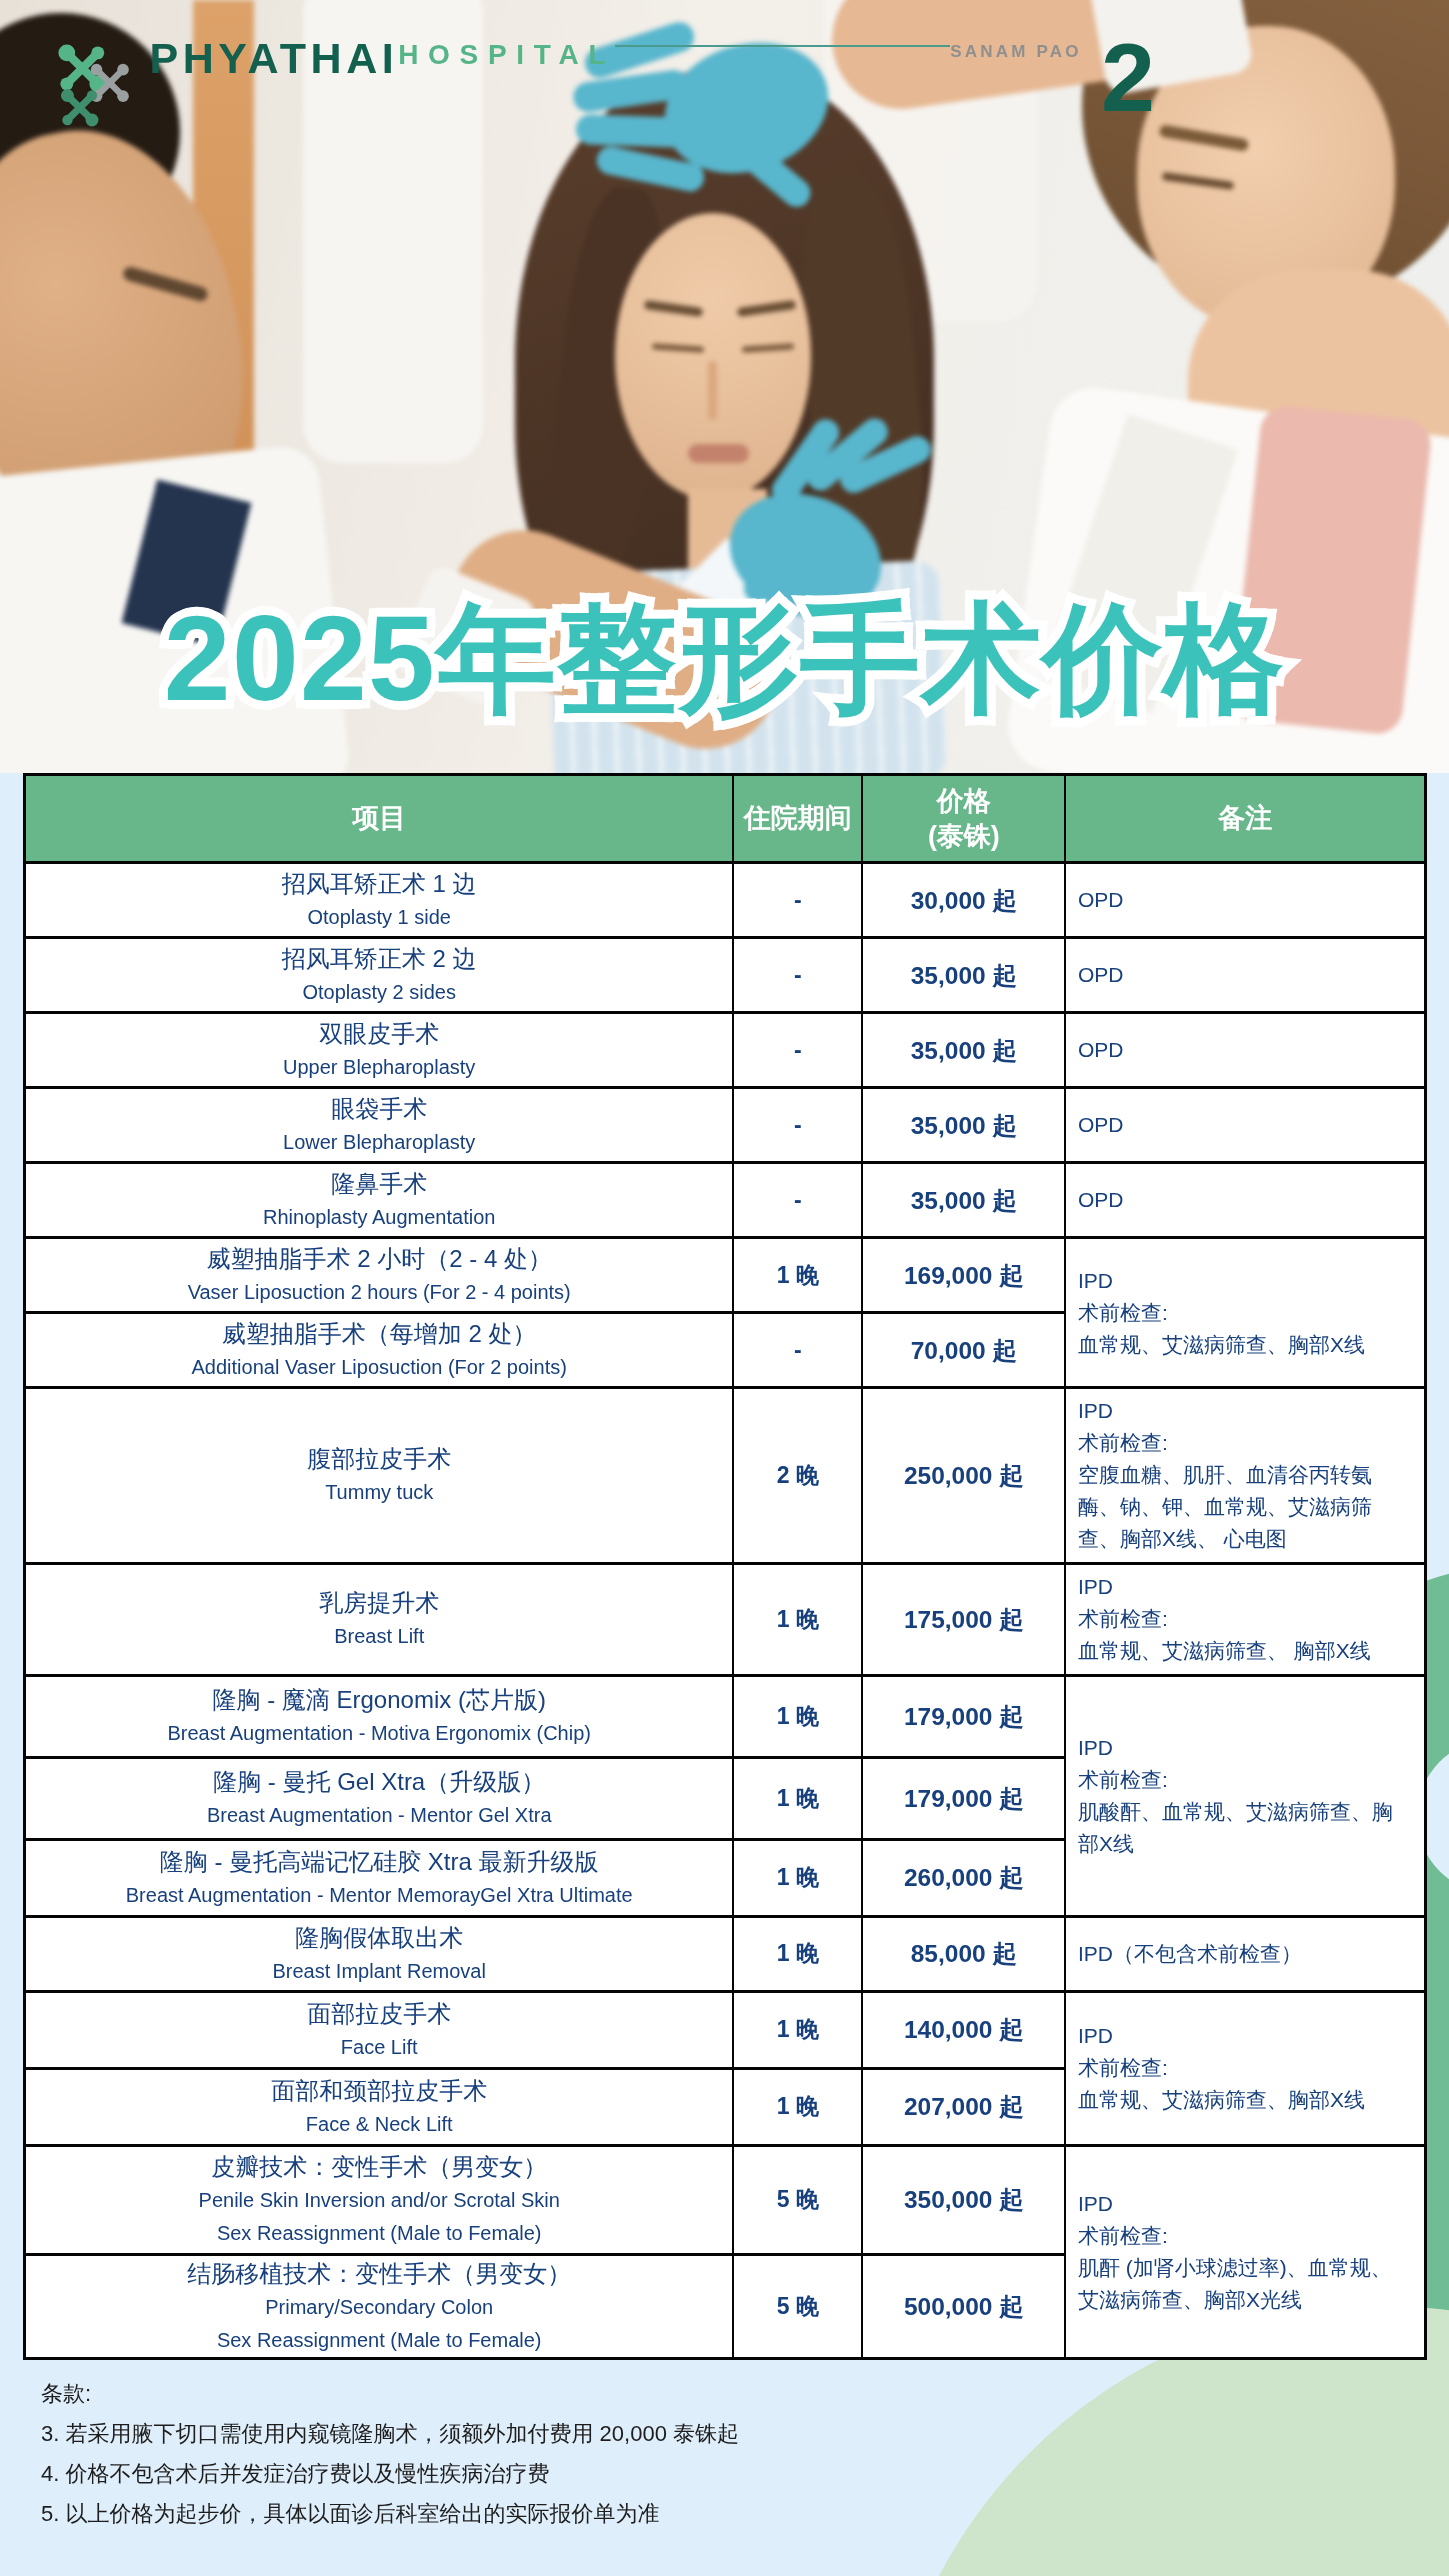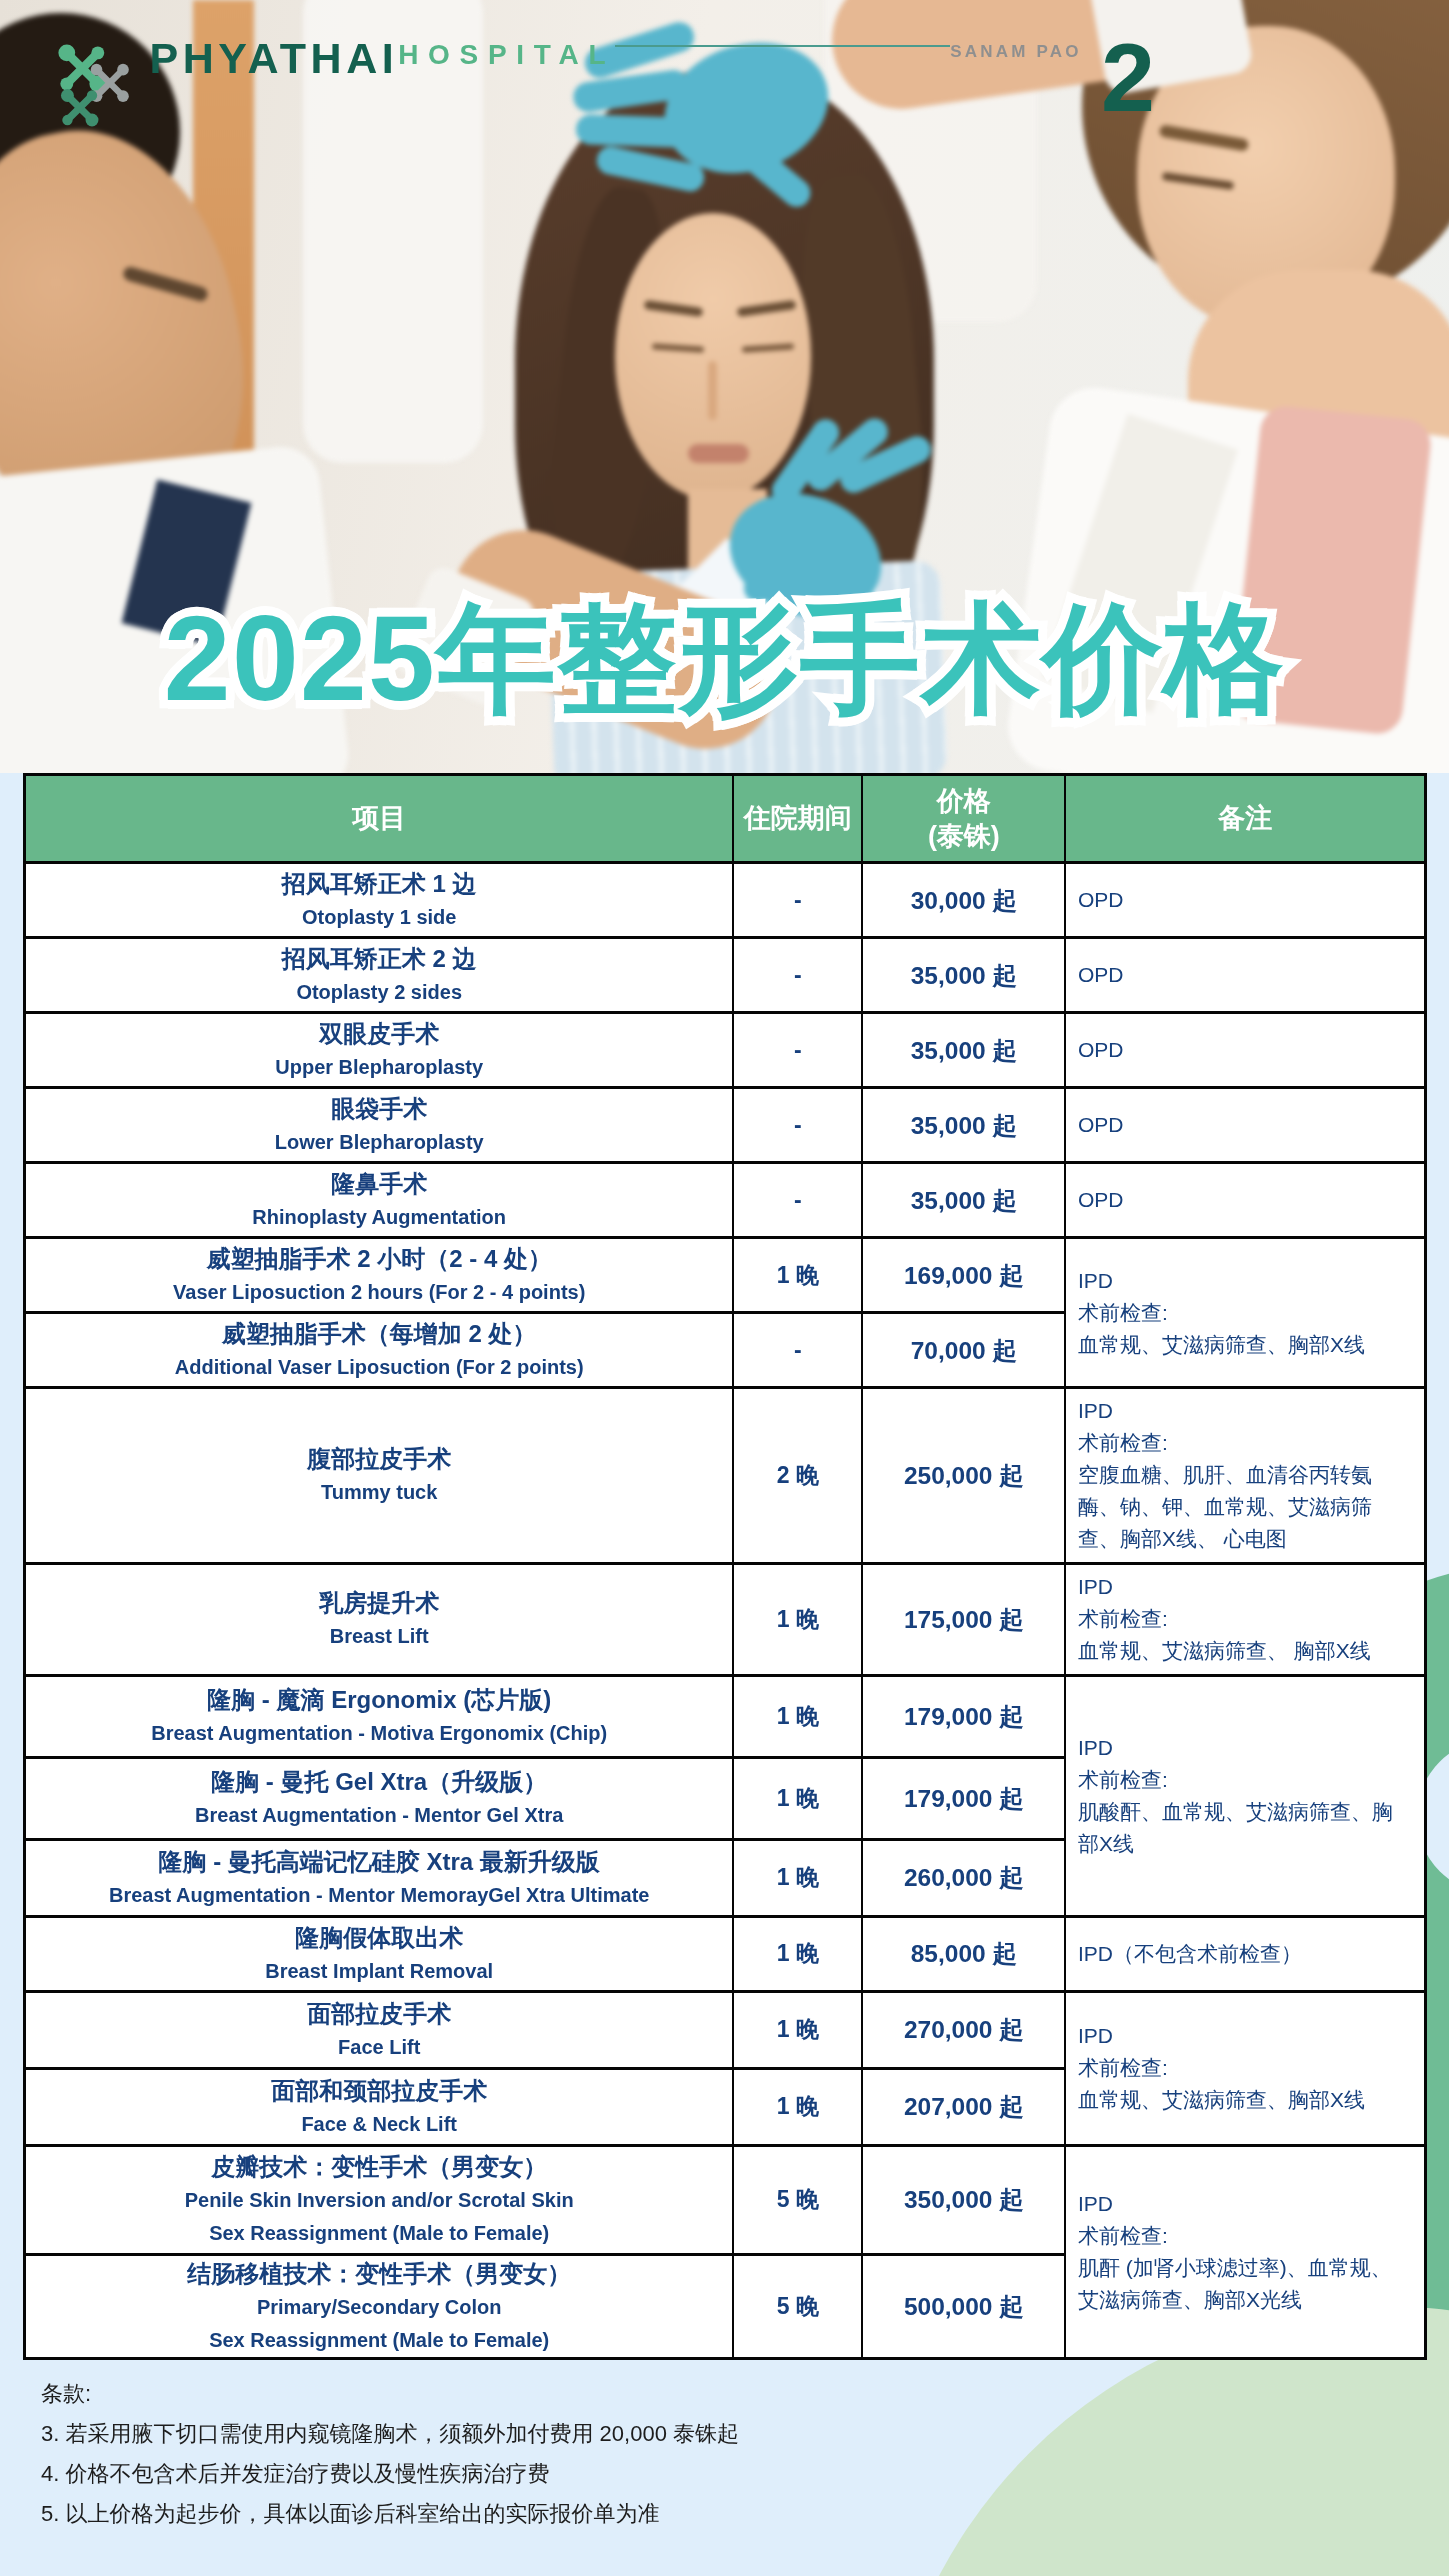--- a/index.html
+++ b/index.html
@@ -91,21 +91,21 @@
   .blob-green{left:1146px;top:786px;width:824px;height:824px;background:var(--blob-green,#6fbc95);}
   .blob-notch{left:1417px;top:966px;width:155px;height:155px;background:var(--footer-bg,#dfeefb);}
   .blob-pale{left:882px;top:1533px;width:1005px;height:1005px;background:var(--blob-pale,#cfe5cb);}
   
   table.price{position:absolute;left:23px;top:773px;width:1404px;border-collapse:collapse;
     background:#ffffff;border:3.9px solid #050505;table-layout:fixed;z-index:4;}
   .price th,.price td{border:3.2px solid #050505;border-left-width:2.6px;border-right-width:2.6px;padding:0;}
   .price th{height:85px;background:var(--header-green,#68b78b);color:#ffffff;
     font-size:27px;font-weight:bold;line-height:35px;text-align:center;}
   .price td{color:var(--navy,#17407d);vertical-align:middle;}
-  .price td.item{text-align:center;font-weight:bold;margin-top:43px;}
+  .price td.item{text-align:center;font-weight:normal;margin-top:43px;}
   .price td.item .zh{font-size:24px;line-height:35px;}
   .price td.item .en{font-size:20px;line-height:33px;}
   .price td.stay{text-align:center;font-size:23px;font-weight:bold;}
   .price td.price-cell{text-align:center;font-size:24.5px;font-weight:bold;}
   .price td.note{text-align:left;font-size:21px;line-height:32px;padding:6.4px 11.6px;font-weight:normal;}
   
   .terms{position:absolute;left:33px;top:2370px;z-index:4;color:#1d1d1d;font-size:22px;line-height:32px;}
   .terms p{margin:8px;}
 </style>
 </head>
@@ -388,21 +388,21 @@
           <td class="note">
             <div>IPD（不包含术前检查）</div>
           </td>
         </tr>
         <tr style="height: 77px;">
           <td class="item">
             <div class="zh">面部拉皮手术</div>
             <div class="en">Face Lift</div>
           </td>
           <td class="stay">1 晚</td>
-          <td class="price-cell">270,000 起</td>
+          <td class="price-cell">140,000 起</td>
           <td class="note" rowspan="2">
             <div>IPD</div>
             <div>术前检查:</div>
             <div>血常规、艾滋病筛查、胸部X线</div>
           </td>
         </tr>
         <tr style="height: 77px;">
           <td class="item">
             <div class="zh">面部和颈部拉皮手术</div>
             <div class="en">Face &amp; Neck Lift</div>

